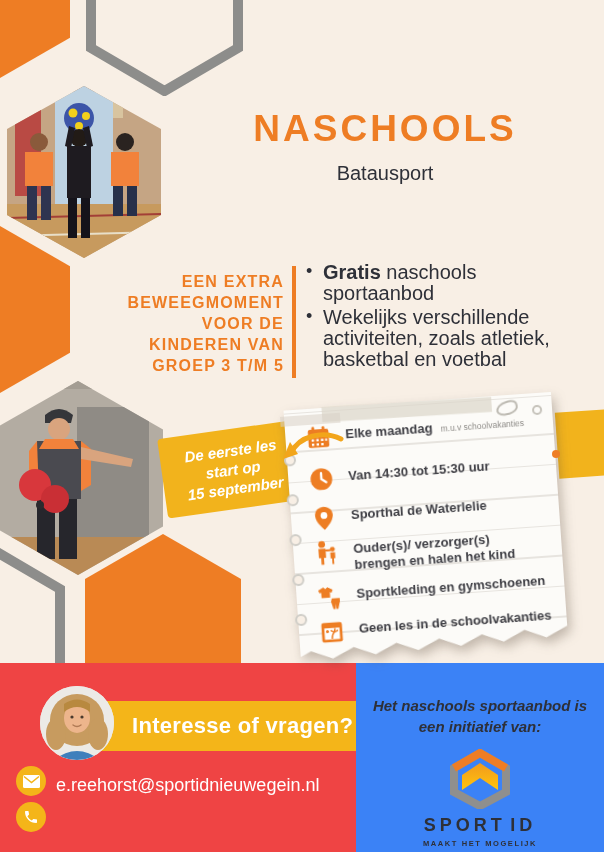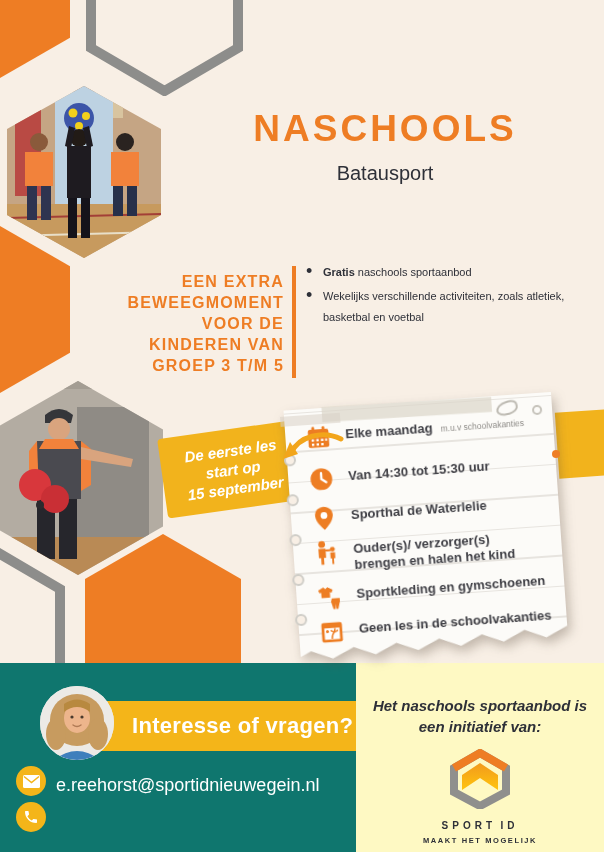--- a/index.html
+++ b/index.html
@@ -15,21 +15,21 @@
   
   .title-wrap{position:absolute;left:185px;top:104px;width:400px;text-align:center;z-index:3;}
   .title-line{font-size:37px;font-weight:800;letter-spacing:3px;color:#EE7D24;line-height:50px;}
   .subtitle{margin-top:8px;font-size:20px;color:#2E3038;}
 
   
   .intro-heading{position:absolute;left:112px;top:271px;width:172px;text-align:right;z-index:3;}
   .intro-heading div{font-size:16px;font-weight:bold;letter-spacing:1.2px;color:#EE7D24;line-height:21px;}
   .intro-divider{position:absolute;left:292px;top:266px;width:4px;height:112px;background:#EE7D24;z-index:3;}
   .intro-bullets{position:absolute;left:306px;top:262px;width:262px;margin:0;padding:0;list-style:none;z-index:3;}
-  .intro-bullets li{position:relative;padding-left:17px;font-size:11px;color:#2E3038;line-height:21px;margin-bottom:3px;}
+  .intro-bullets li{position:relative;padding-left:17px;font-size:20px;color:#2E3038;line-height:21px;margin-bottom:3px;}
   .intro-bullets li::before{content:"•";position:absolute;left:0;top:-1px;font-size:18px;color:#2E3038;}
   .intro-bullets .b{font-weight:bold;}
 
   
   .badge{position:absolute;left:162px;top:429px;width:142px;height:80px;background:#F2B31C;border-radius:4px;
          transform:rotate(-8deg);z-index:6;display:flex;flex-direction:column;justify-content:center;text-align:center;}
   .badge div{color:#fff;font-size:15px;font-weight:bold;font-style:italic;line-height:19px;}
 
   
   .yellow-block{position:absolute;left:557px;top:410px;width:80px;height:66px;background:#F2B31C;transform:rotate(-4deg);z-index:2;}
@@ -47,32 +47,32 @@
   .doodle2{position:absolute;right:10px;top:12px;width:6px;height:6px;border:2px solid #C6C3BB;border-radius:50%;}
   .hole{position:absolute;left:-3px;width:8px;height:8px;border:2px solid #CFCDC7;border-radius:50%;background:#F8EFE5;}
   .np-row{position:absolute;left:20px;display:flex;align-items:flex-start;}
   .np-icon{width:26px;height:26px;flex:0 0 26px;margin-right:14px;}
   .np-text{font-size:13px;font-weight:bold;color:#3F3F45;line-height:16px;padding-top:4px;}
   .np-note{font-size:8.5px;font-weight:normal;color:#8E8C88;margin-left:8px;}
   .orange-dot{position:absolute;left:552px;top:450px;width:8px;height:8px;border-radius:50%;background:#EE7D24;z-index:8;}
   .arrow-svg{position:absolute;left:281px;top:429px;z-index:8;}
 
   
-  .footer-gray{position:absolute;left:0;top:663px;width:356px;height:189px;background:#0f766e;z-index:5;}
-  .footer-white{position:absolute;left:356px;top:663px;width:248px;height:189px;background:#fef9c3;z-index:5;
+  .footer-gray{position:absolute;left:0;top:663px;width:356px;height:189px;background:#ef4444;z-index:5;}
+  .footer-white{position:absolute;left:356px;top:663px;width:248px;height:189px;background:#3b82f6;z-index:5;
                 display:flex;flex-direction:column;align-items:center;}
   .avatar{position:absolute;left:40px;top:23px;width:74px;height:74px;border-radius:50%;overflow:hidden;background:#ECEAE6;z-index:3;}
   .banner{position:absolute;left:96px;top:38px;width:260px;height:50px;background:#F4B519;z-index:2;
           display:flex;align-items:center;}
   .banner span{color:#fff;font-size:22px;font-weight:600;padding-left:36px;letter-spacing:.3px;}
   .contact-row{position:absolute;left:16px;display:flex;align-items:flex-end;}
   .contact-ico{width:30px;height:30px;border-radius:50%;background:#F4B519;display:flex;align-items:center;justify-content:center;flex:0 0 30px;}
   .contact-row span{color:#fff;font-size:18px;margin-left:10px;}
   .init-text{font-style:italic;font-weight:600;font-size:15px;color:#2E3038;line-height:21px;text-align:center;}
-  .logo-word{font-size:10px;font-weight:bold;letter-spacing:4px;color:#2E3038;}
+  .logo-word{font-size:18px;font-weight:bold;letter-spacing:4px;color:#2E3038;}
   .logo-tag{font-size:7.5px;font-weight:bold;letter-spacing:1.6px;color:#2E3038;margin-top:3px;}
 </style>
 </head>
 <body>
 
 <div class="poster">
 
   <div class="hex orange" style="left:-80px;top:-92px;width:150px;height:173px;z-index:1;"></div>
   <svg class="hex-outline" style="left:86px;top:-86px;z-index:1;" width="157" height="182">
     <polygon points="78.5,5 152,48 152,134 78.5,177 5,134 5,48" fill="none" stroke="#8D8D8B" stroke-width="10"></polygon>

